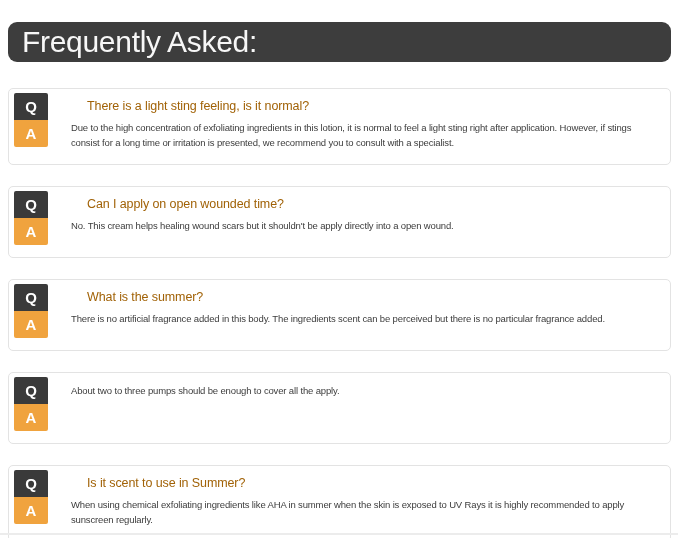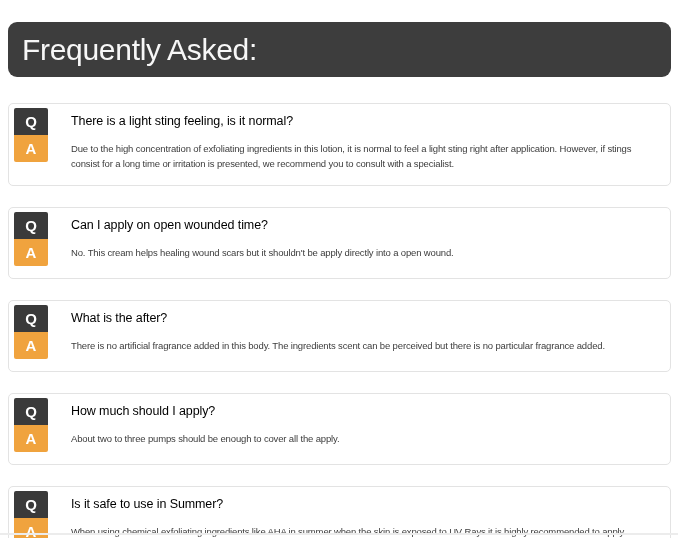--- a/index.html
+++ b/index.html
@@ -11,21 +11,21 @@
   body {
     width: 679px;
     height: 538px;
     position: relative;
     overflow: hidden;
   }
   .page {
     padding: 22px 8px 0 8px;
   }
   .faq-header {
-    height: 55px;
+    height: 40px;
     background: var(--header-bg, #3d3d3d);
     border-radius: 9px;
     display: flex;
     align-items: center;
     padding: 8px 14px;
     box-sizing: border-box;
   }
   .faq-header-title {
     color: #f7f7f7;
     font-size: 30px;
@@ -71,29 +71,30 @@
   }
   .item-content {
     flex: 1;
     margin-left: 23px;
     min-height: 52px;
     padding-bottom: 10px;
   }
   .question {
     font-size: 12.5px;
     line-height: 16px;
-    color: #000000;
+    color: #a16207;
     margin-top: 5px;
     letter-spacing: -0.1px;
+    margin-left: 16px;
   }
   .answer {
     font-size: 9.5px;
     line-height: 15px;
     color: #3c3c3c;
-    margin-top: 12px;
+    margin-top: 6px;
     letter-spacing: -0.15px;
     max-width: 598px;
   }
   .bottom-divider {
     position: absolute;
     left: 0;
     bottom: 3px;
     width: 678px;
     height: 2px;
     background: var(--divider, #ececec);
@@ -131,43 +132,42 @@
         <div class="answer">No. This cream helps healing wound scars but it shouldn't be apply directly into a open wound.</div>
       </div>
     </div>
 
     <div class="faq-item">
       <div class="qa-badges">
         <div class="badge badge-q">Q</div>
         <div class="badge badge-a">A</div>
       </div>
       <div class="item-content">
-        <div class="question">What is the after?</div>
+        <div class="question">What is the summer?</div>
         <div class="answer">There is no artificial fragrance added in this body. The ingredients scent can be perceived but there is no particular fragrance added.</div>
       </div>
     </div>
 
     <div class="faq-item">
       <div class="qa-badges">
         <div class="badge badge-q">Q</div>
         <div class="badge badge-a">A</div>
       </div>
       <div class="item-content">
-        <div class="question">How much should I apply?</div>
         <div class="answer">About two to three pumps should be enough to cover all the apply.</div>
       </div>
     </div>
 
     <div class="faq-item">
       <div class="qa-badges">
         <div class="badge badge-q">Q</div>
         <div class="badge badge-a">A</div>
       </div>
       <div class="item-content">
-        <div class="question">Is it safe to use in Summer?</div>
+        <div class="question">Is it scent to use in Summer?</div>
         <div class="answer">When using chemical exfoliating ingredients like AHA in summer when the skin is exposed to UV Rays it is highly recommended to apply sunscreen regularly.</div>
       </div>
     </div>
 
   </div>
 </div>
 
 <div class="bottom-divider"></div>
 
 </body></html>

